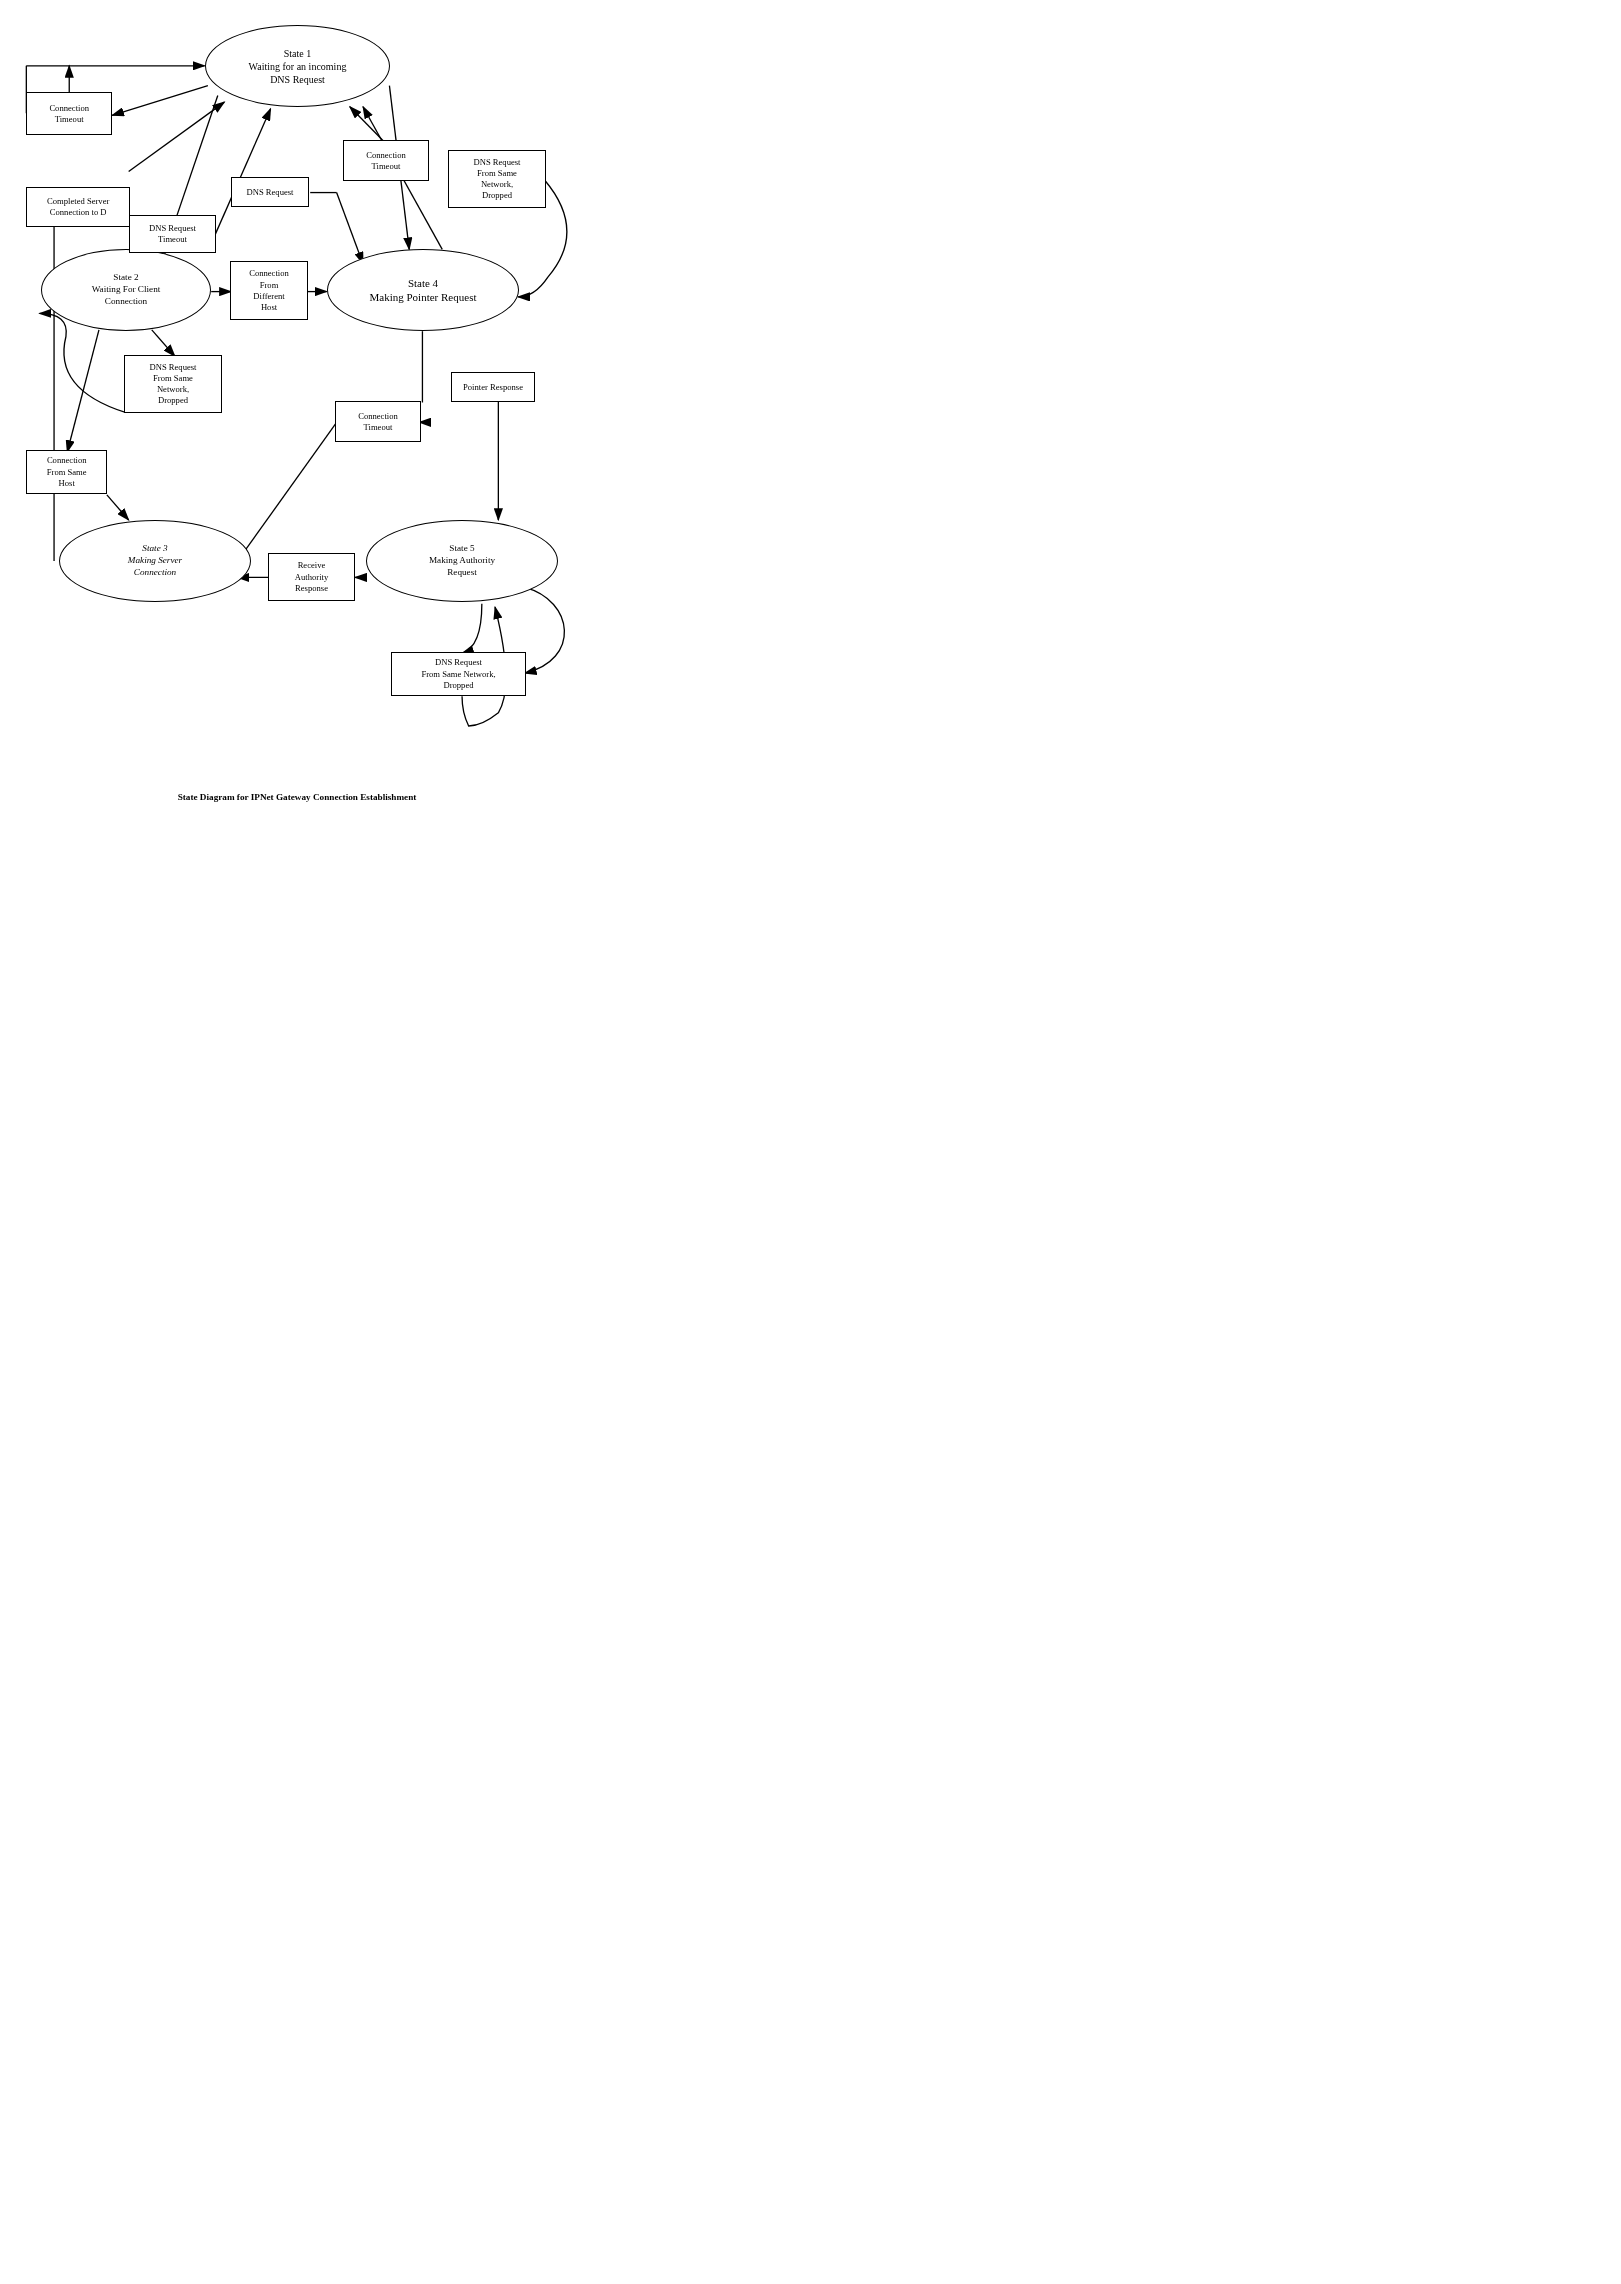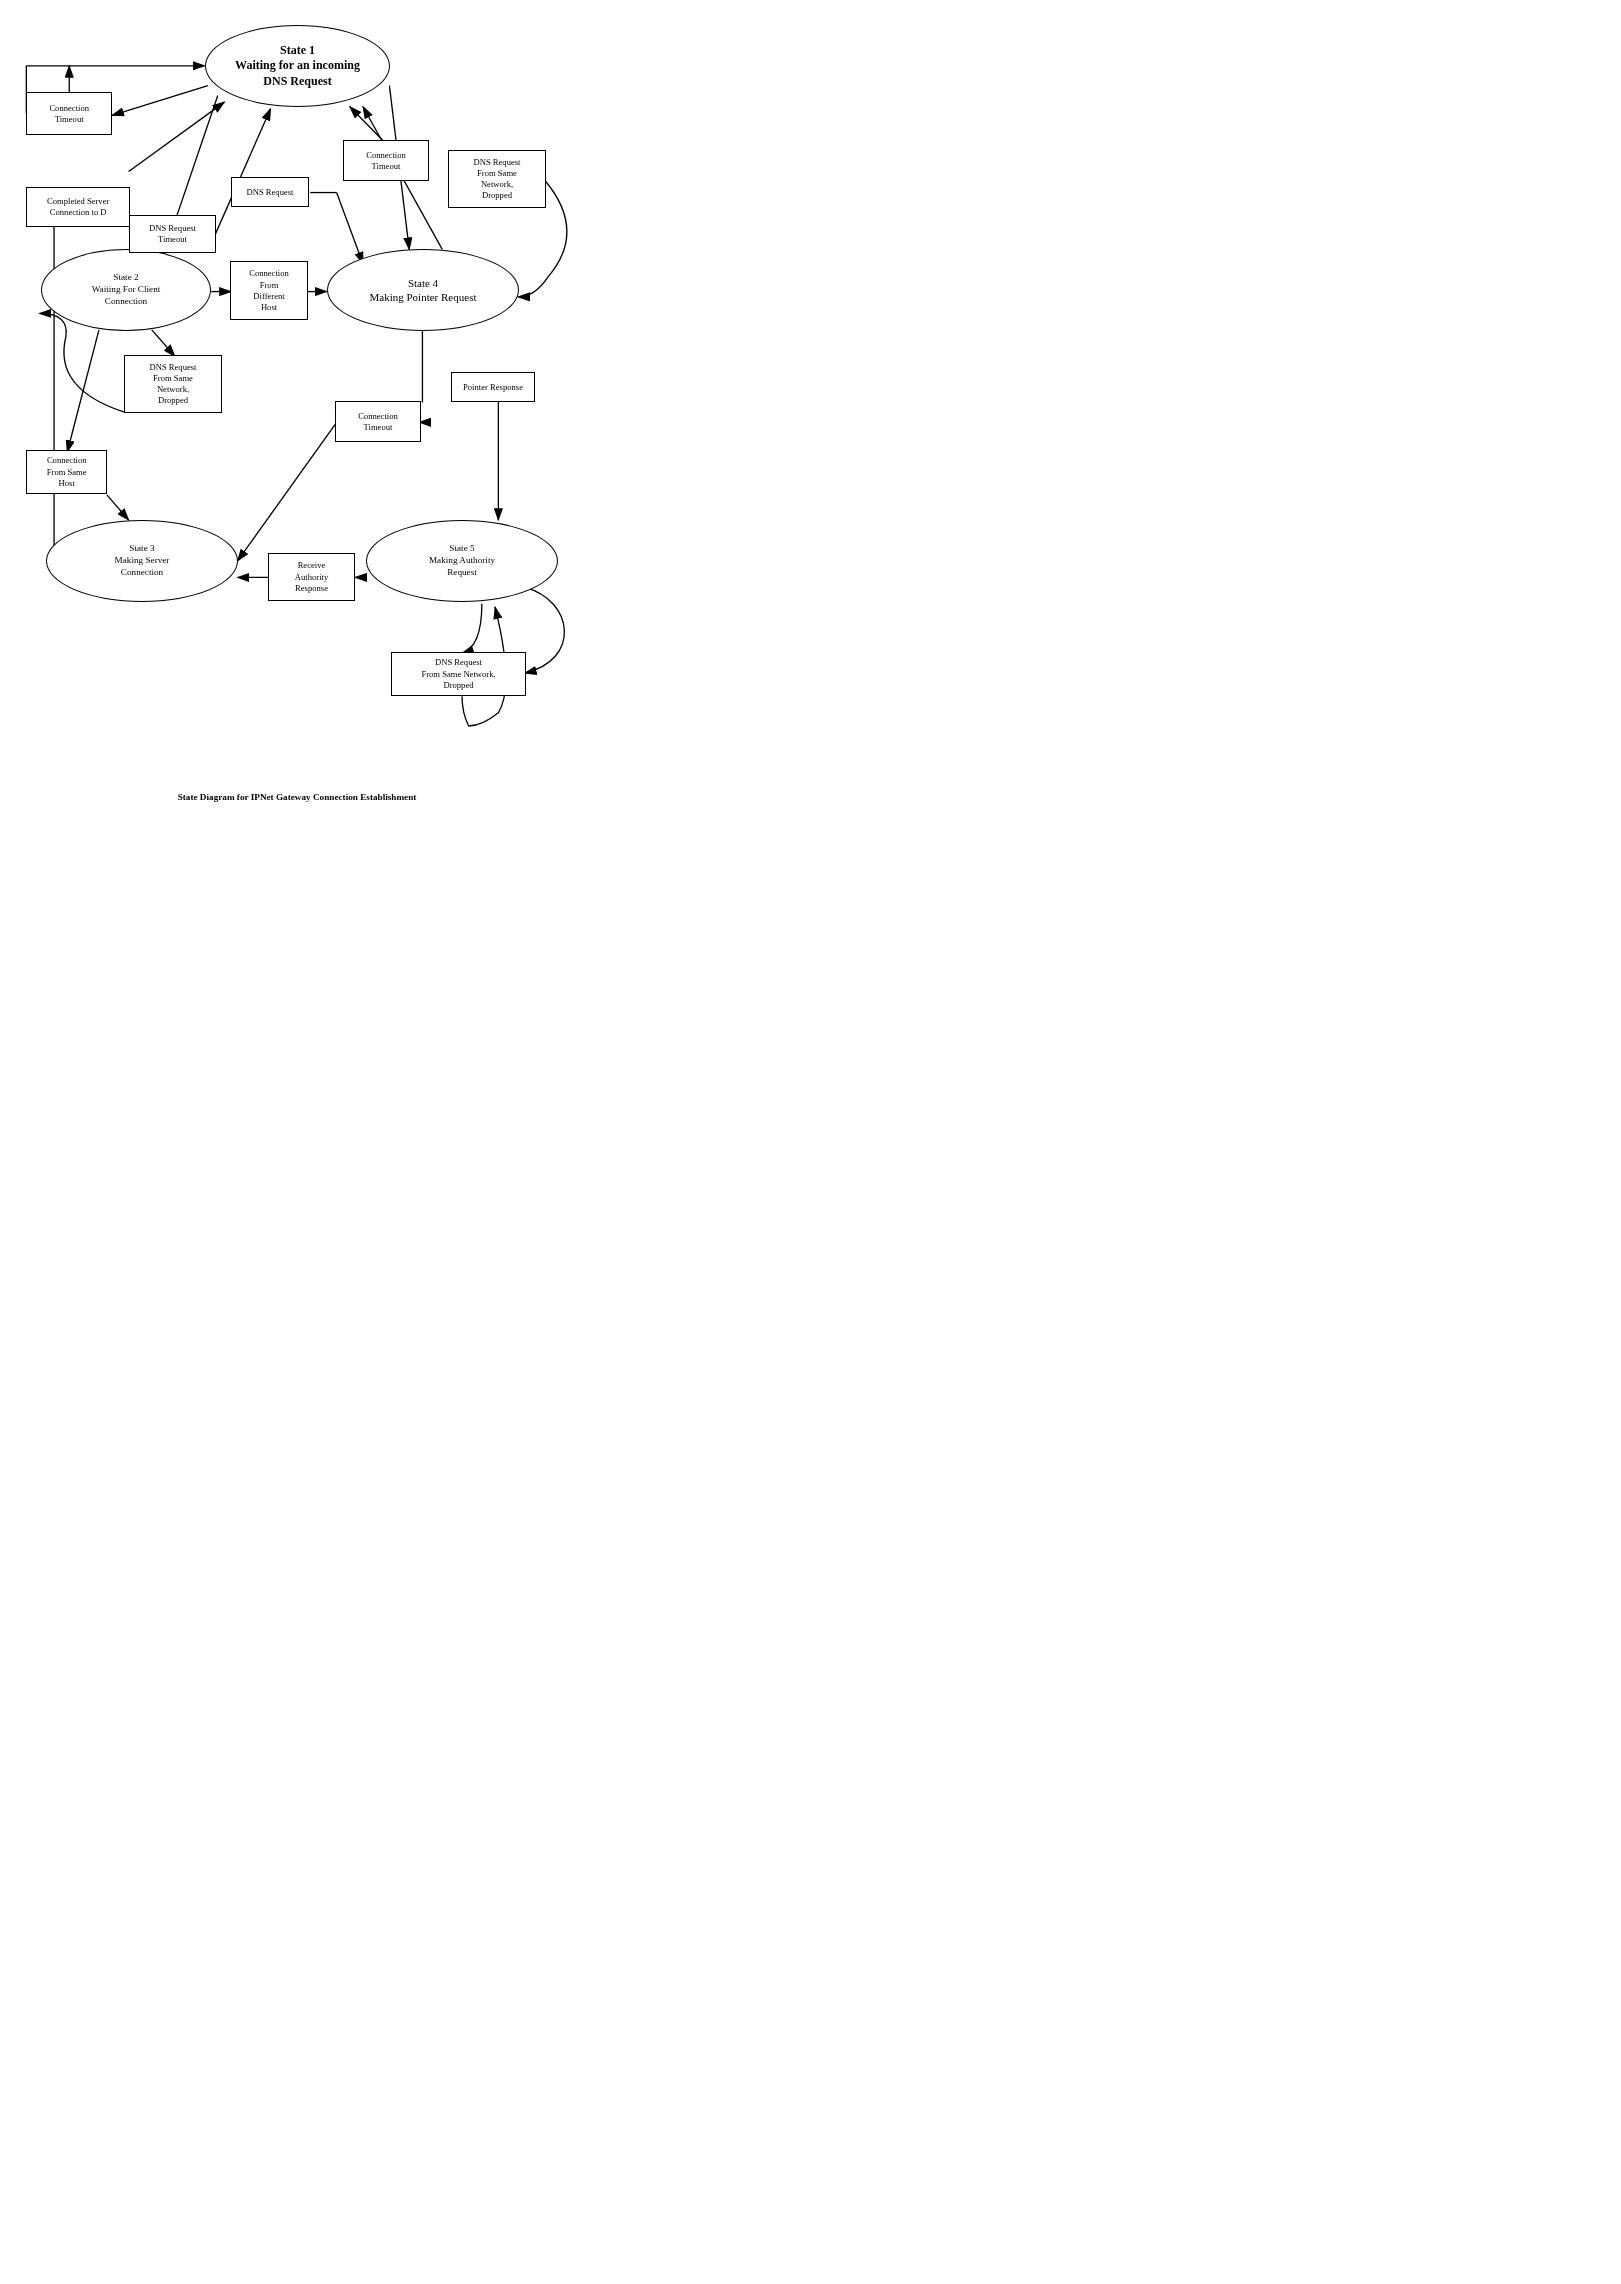--- a/index.html
+++ b/index.html
@@ -132,32 +132,32 @@
 
     <line x1="20" y1="152" x2="20" y2="80" stroke="#000" stroke-width="2"></line>
     <line x1="20" y1="80" x2="290" y2="80" stroke="#000" stroke-width="2" marker-end="url(#arrow)"></line>
 
     <line x1="210" y1="480" x2="245" y2="520" stroke="#000" stroke-width="2" marker-end="url(#arrow)"></line>
 
     <path d="M 775 870 C 850 890, 860 980, 775 1000" stroke="#000" stroke-width="2" fill="none" marker-end="url(#arrow)"></path>
   </svg>
 
   <div class="state-node" style="left:192px; top:12px; width:185px; height:82px;">
-    <span style="white-space:pre-line; font-size:12px; font-weight:bold;">State 1
+    <span style="white-space:pre-line; font-size:10px; font-weight:normal;">State 1
 Waiting for an incoming
 DNS Request</span>
   </div>
 
   <div class="state-node" style="left:28px; top:236px; width:170px; height:82px;">
     <span style="white-space:pre-line; font-size:9.2px;">State 2
 Waiting For Client
 Connection</span>
   </div>
 
-  <div class="state-node" style="left:33px; top:507px; width:192px; height:82px;">
+  <div class="state-node" style="left:46px; top:507px; width:192px; height:82px;font-style:italic;">
     <span style="white-space:pre-line; font-size:9.2px;">State 3
 Making Server
 Connection</span>
   </div>
 
   <div class="state-node" style="left:314px; top:236px; width:192px; height:82px;">
     <span style="white-space:pre-line; font-size:11px;">State 4
 Making Pointer Request</span>
   </div>
 

